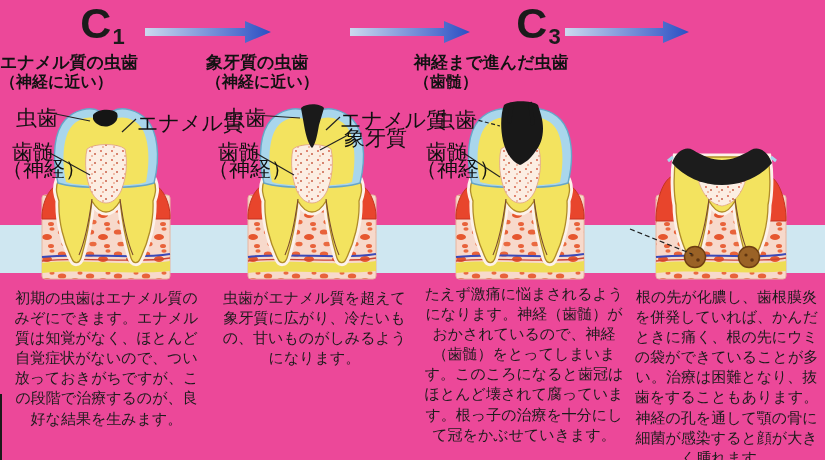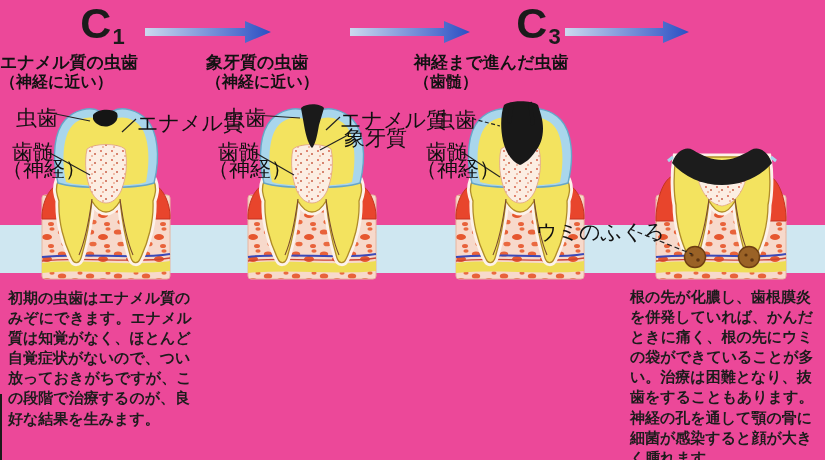--- a/index.html
+++ b/index.html
@@ -8,22 +8,22 @@
   .cstage{position:absolute;top:2px;width:206px;text-align:center;font-weight:700;color:#1b1b1b;
           font-size:43px;line-height:1;letter-spacing:1px;}
   .cstage .sub{font-size:22px;font-weight:700;vertical-align:-6px;}
   .stitle{position:absolute;width:206px;font-weight:700;color:#121212;
           font-size:17px;line-height:1.18;}
   .stitle .l2{font-size:16px;}
   .arrow{position:absolute;top:17px;height:30px;}
   .band{position:absolute;left:0;top:225px;width:825px;height:48px;background:#cfe7f1;z-index:1;}
   .panel{position:absolute;top:95px;width:206px;height:190px;z-index:2;}
   .lbl{position:absolute;z-index:3;font-size:21px;font-weight:400;color:#101010;white-space:nowrap;line-height:1.1;}
-  .desc{position:absolute;z-index:2;font-size:15px;font-weight:700;color:#1c1c1c;line-height:1.34;
-        text-align:left;letter-spacing:0px;}
+  .desc{position:absolute;z-index:2;font-size:15px;font-weight:400;color:#1c1c1c;line-height:1.34;
+        text-align:center;letter-spacing:0px;}
   .overlay{position:absolute;left:0;top:0;width:825px;height:460px;z-index:3;pointer-events:none;}
   .artifact{position:absolute;left:0;top:394px;width:2px;height:66px;background:#1a1a1a;z-index:4;}
 </style>
 </head>
 <body>
 
 <div class="page">
 
   <svg width="0" height="0" style="position:absolute" aria-hidden="true">
     <defs>
@@ -167,23 +167,24 @@
   <div class="lbl" style="left:224px;top:106px">虫歯</div>
   <div class="lbl" style="left:340px;top:108px">エナメル質</div>
   <div class="lbl" style="left:344px;top:126px">象牙質</div>
   <div class="lbl" style="left:218px;top:140px">歯髄</div>
   <div class="lbl" style="left:208px;top:157px">（神経）</div>
 
   <div class="lbl" style="left:434px;top:108px">虫歯</div>
   <div class="lbl" style="left:426px;top:140px">歯髄</div>
   <div class="lbl" style="left:416px;top:157px">（神経）</div>
 
-  <div class="lbl" style="left:536px;top:220px">ウミのふくろ</div>
 
   <svg class="overlay">
     <path d="M630,229 L692,254" stroke="#222" stroke-width="1.2" stroke-dasharray="5 3" fill="none"></path>
   </svg>
 
   <div class="desc" style="left:8px;top:288px;width:197px">初期の虫歯はエナメル質のみぞにできます。エナメル質は知覚がなく、ほとんど自覚症状がないので、つい放っておきがちですが、この段階で治療するのが、良好な結果を生みます。</div>
+  <div class="desc" style="left:216px;top:288px;width:197px">虫歯がエナメル質を超えて象牙質に広がり、冷たいもの、甘いものがしみるようになります。</div>
+  <div class="desc" style="left:424px;top:284px;width:200px">たえず激痛に悩まされるようになります。神経（歯髄）がおかされているので、神経（歯髄）をとってしまいます。このころになると歯冠はほとんど壊されて腐っています。根っ子の治療を十分にして冠をかぶせていきます。</div>
   <div class="desc" style="left:630px;top:287px;width:193px">根の先が化膿し、歯根膜炎を併発していれば、かんだときに痛く、根の先にウミの袋ができていることが多い。治療は困難となり、抜歯をすることもあります。神経の孔を通して顎の骨に細菌が感染すると顔が大きく腫れます。</div>
 
   <div class="artifact"></div>
 </div>
 
 </body></html>

